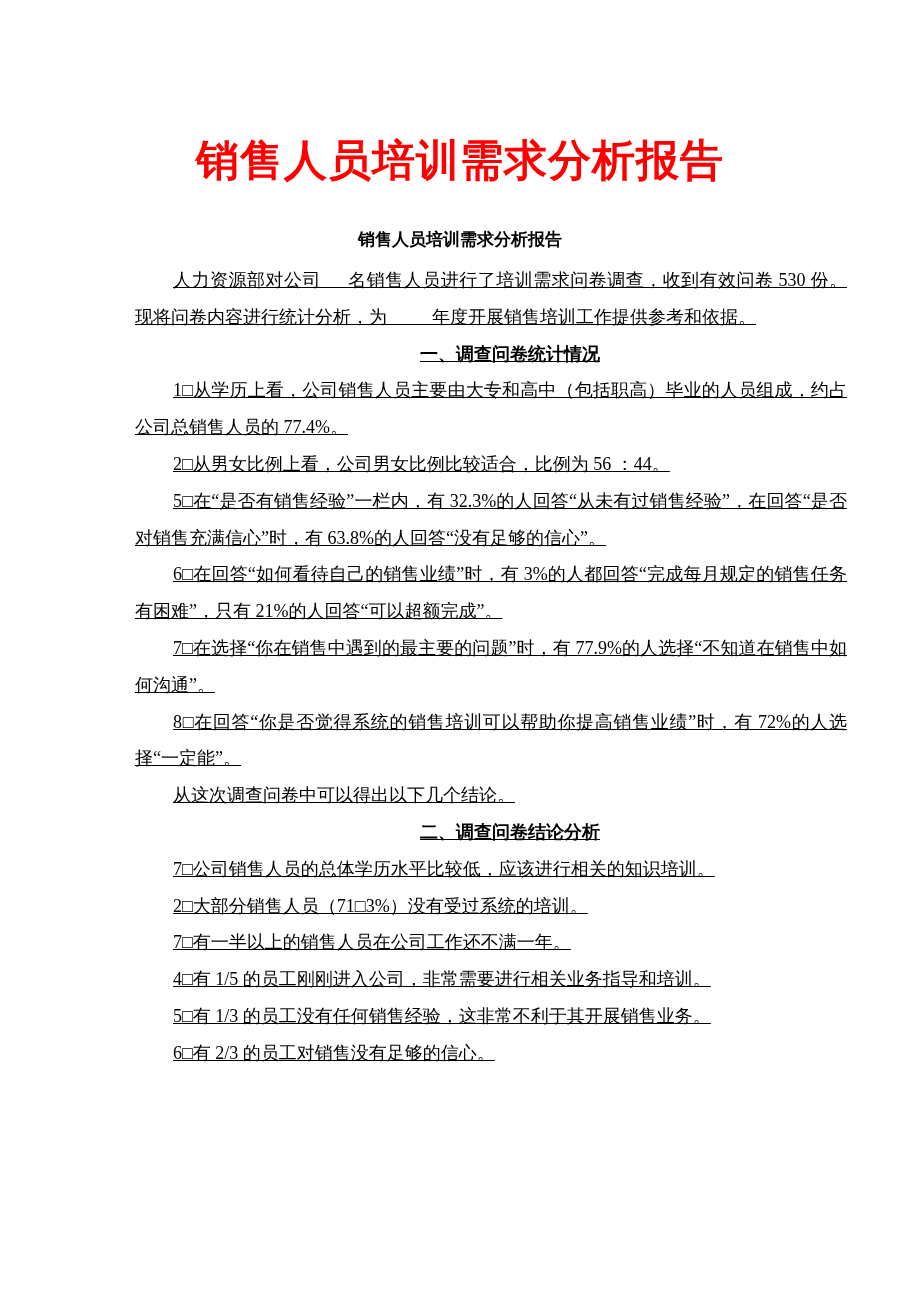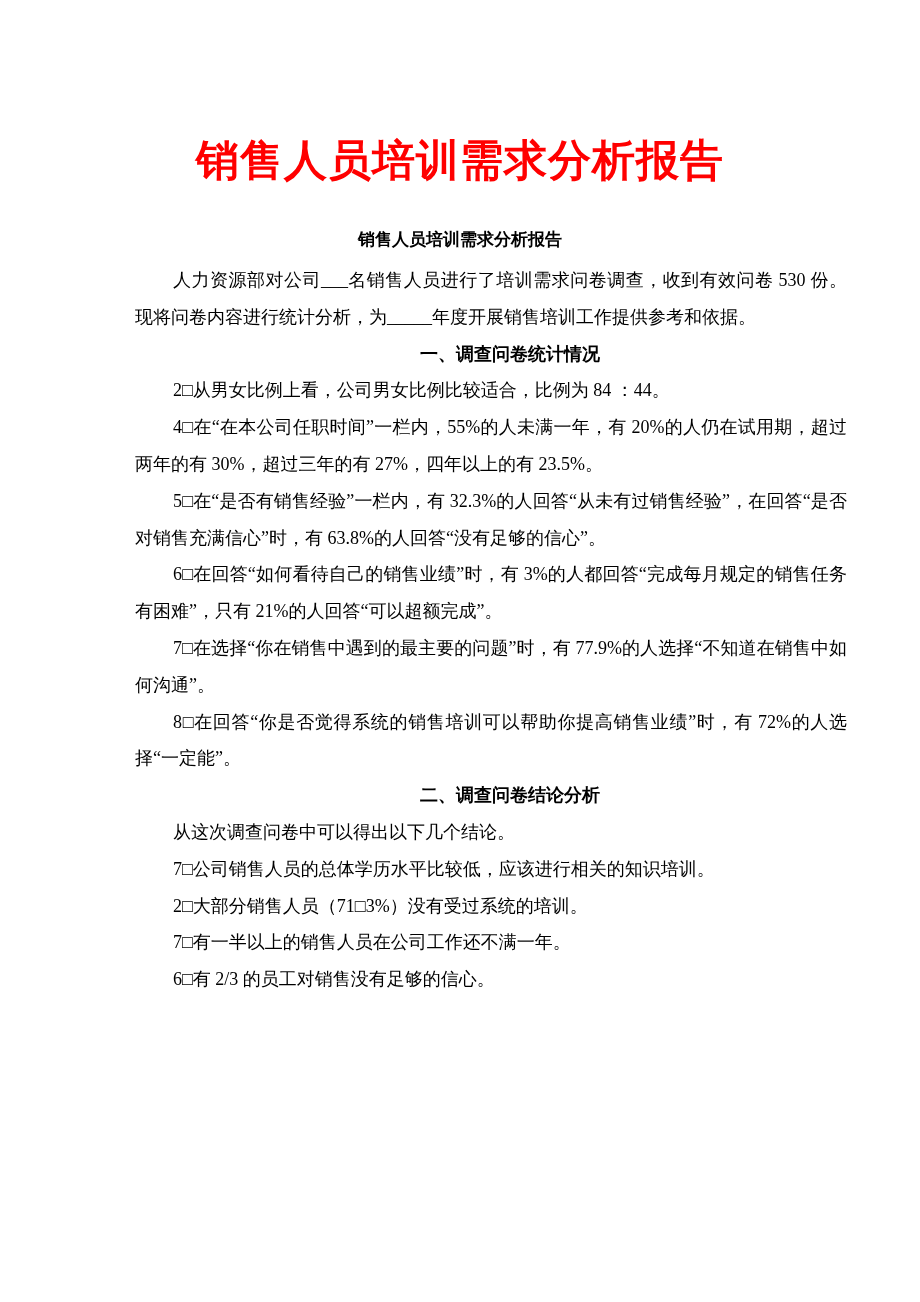--- a/index.html
+++ b/index.html
@@ -28,20 +28,21 @@
     text-align: center;
     font-size: 17px;
     line-height: 20px;
     font-weight: bold;
     color: #000000;
   }
   .content {
     margin-top: 12px;
     margin-left: 135px;
     width: 712px;
+    text-decoration: underline;
   }
   .para {
     margin: 0;
     font-size: 18px;
     line-height: 36.8px;
     text-align: justify;
     text-indent: 38px;
     word-break: break-all;
   }
   .heading {
@@ -54,27 +55,29 @@
 
 <div class="page">
 
   <h1 class="doc-title">销售人员培训需求分析报告</h1>
 
   <h2 class="doc-subtitle">销售人员培训需求分析报告</h2>
 
   <div class="content">
     <p class="para">人力资源部对公司___名销售人员进行了培训需求问卷调查，收到有效问卷 530 份。现将问卷内容进行统计分析，为_____年度开展销售培训工作提供参考和依据。</p>
     <p class="para heading">一、调查问卷统计情况</p>
-    <p class="para">2□从男女比例上看，公司男女比例比较适合，比例为 84 ：44。</p>
-    <p class="para">4□在“在本公司任职时间”一栏内，55%的人未满一年，有 20%的人仍在试用期，超过两年的有 30%，超过三年的有 27%，四年以上的有 23.5%。</p>
+    <p class="para">1□从学历上看，公司销售人员主要由大专和高中（包括职高）毕业的人员组成，约占公司总销售人员的 77.4%。</p>
+    <p class="para">2□从男女比例上看，公司男女比例比较适合，比例为 56 ：44。</p>
     <p class="para">5□在“是否有销售经验”一栏内，有 32.3%的人回答“从未有过销售经验”，在回答“是否对销售充满信心”时，有 63.8%的人回答“没有足够的信心”。</p>
     <p class="para">6□在回答“如何看待自己的销售业绩”时，有 3%的人都回答“完成每月规定的销售任务有困难”，只有 21%的人回答“可以超额完成”。</p>
     <p class="para">7□在选择“你在销售中遇到的最主要的问题”时，有 77.9%的人选择“不知道在销售中如何沟通”。</p>
     <p class="para">8□在回答“你是否觉得系统的销售培训可以帮助你提高销售业绩”时，有 72%的人选择“一定能”。</p>
+    <p class="para">从这次调查问卷中可以得出以下几个结论。</p>
     <p class="para heading">二、调查问卷结论分析</p>
-    <p class="para">从这次调查问卷中可以得出以下几个结论。</p>
     <p class="para">7□公司销售人员的总体学历水平比较低，应该进行相关的知识培训。</p>
     <p class="para">2□大部分销售人员（71□3%）没有受过系统的培训。</p>
     <p class="para">7□有一半以上的销售人员在公司工作还不满一年。</p>
+    <p class="para">4□有 1/5 的员工刚刚进入公司，非常需要进行相关业务指导和培训。</p>
+    <p class="para">5□有 1/3 的员工没有任何销售经验，这非常不利于其开展销售业务。</p>
     <p class="para">6□有 2/3 的员工对销售没有足够的信心。</p>
   </div>
 
 </div>
 
 </body></html>

